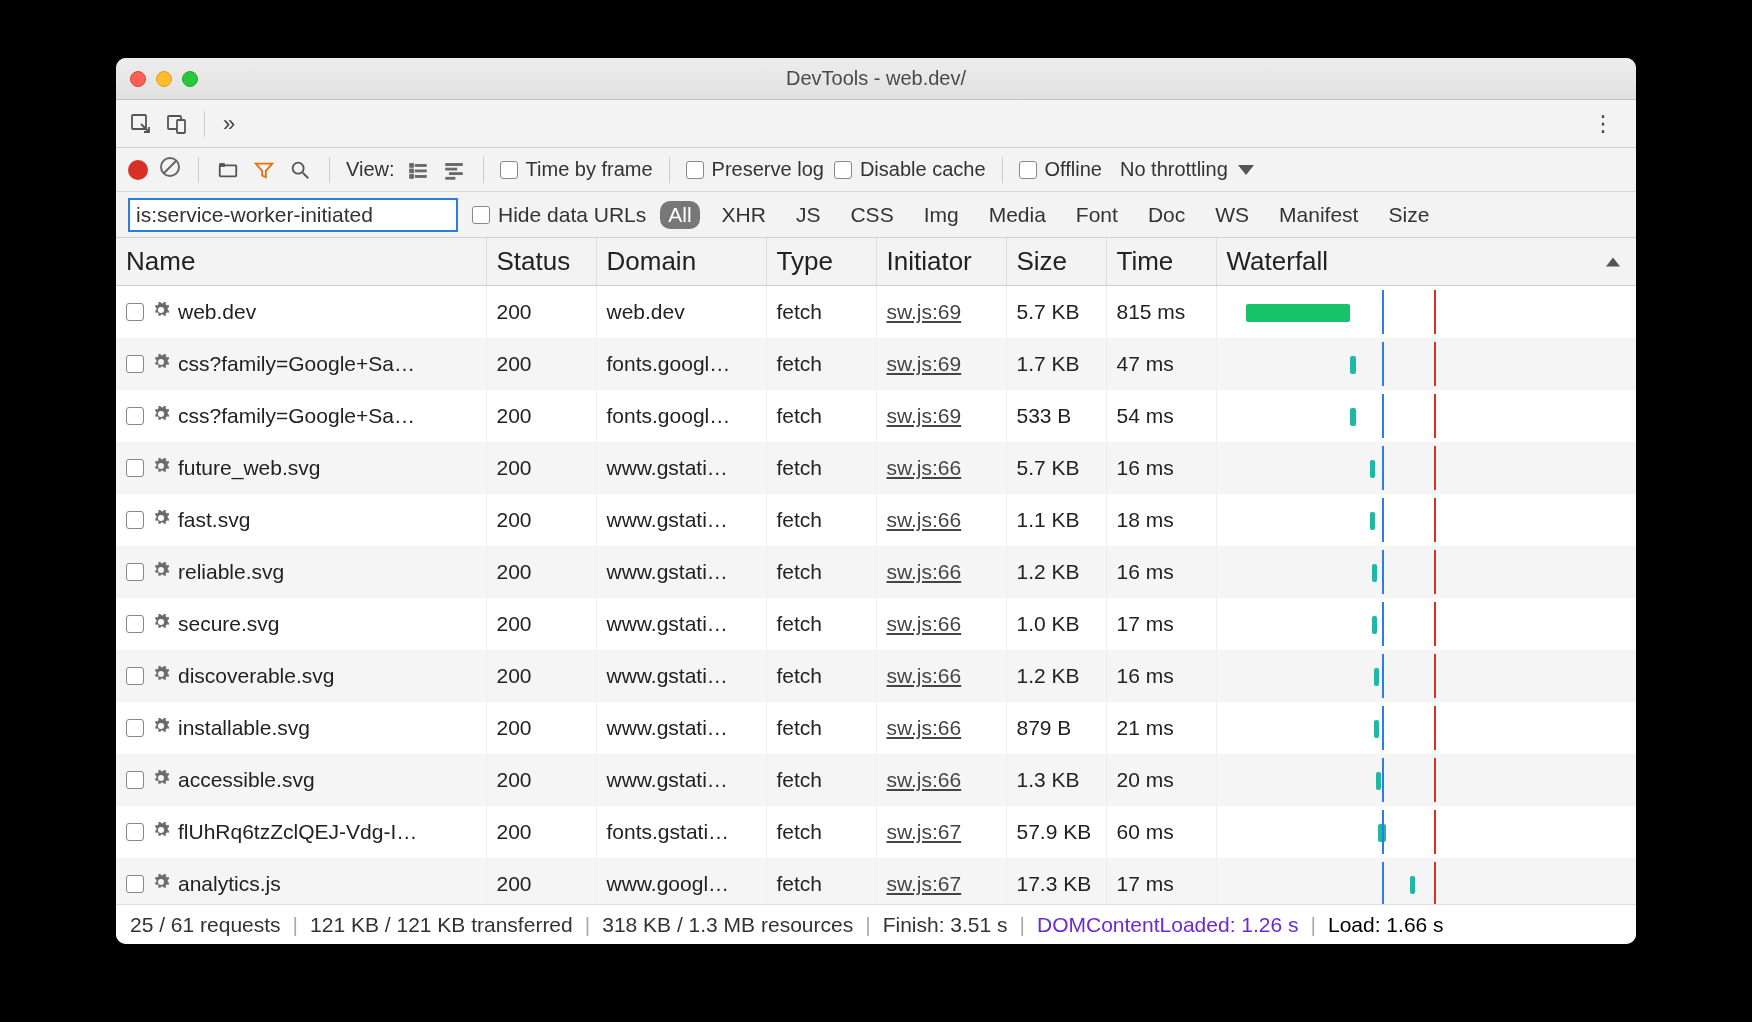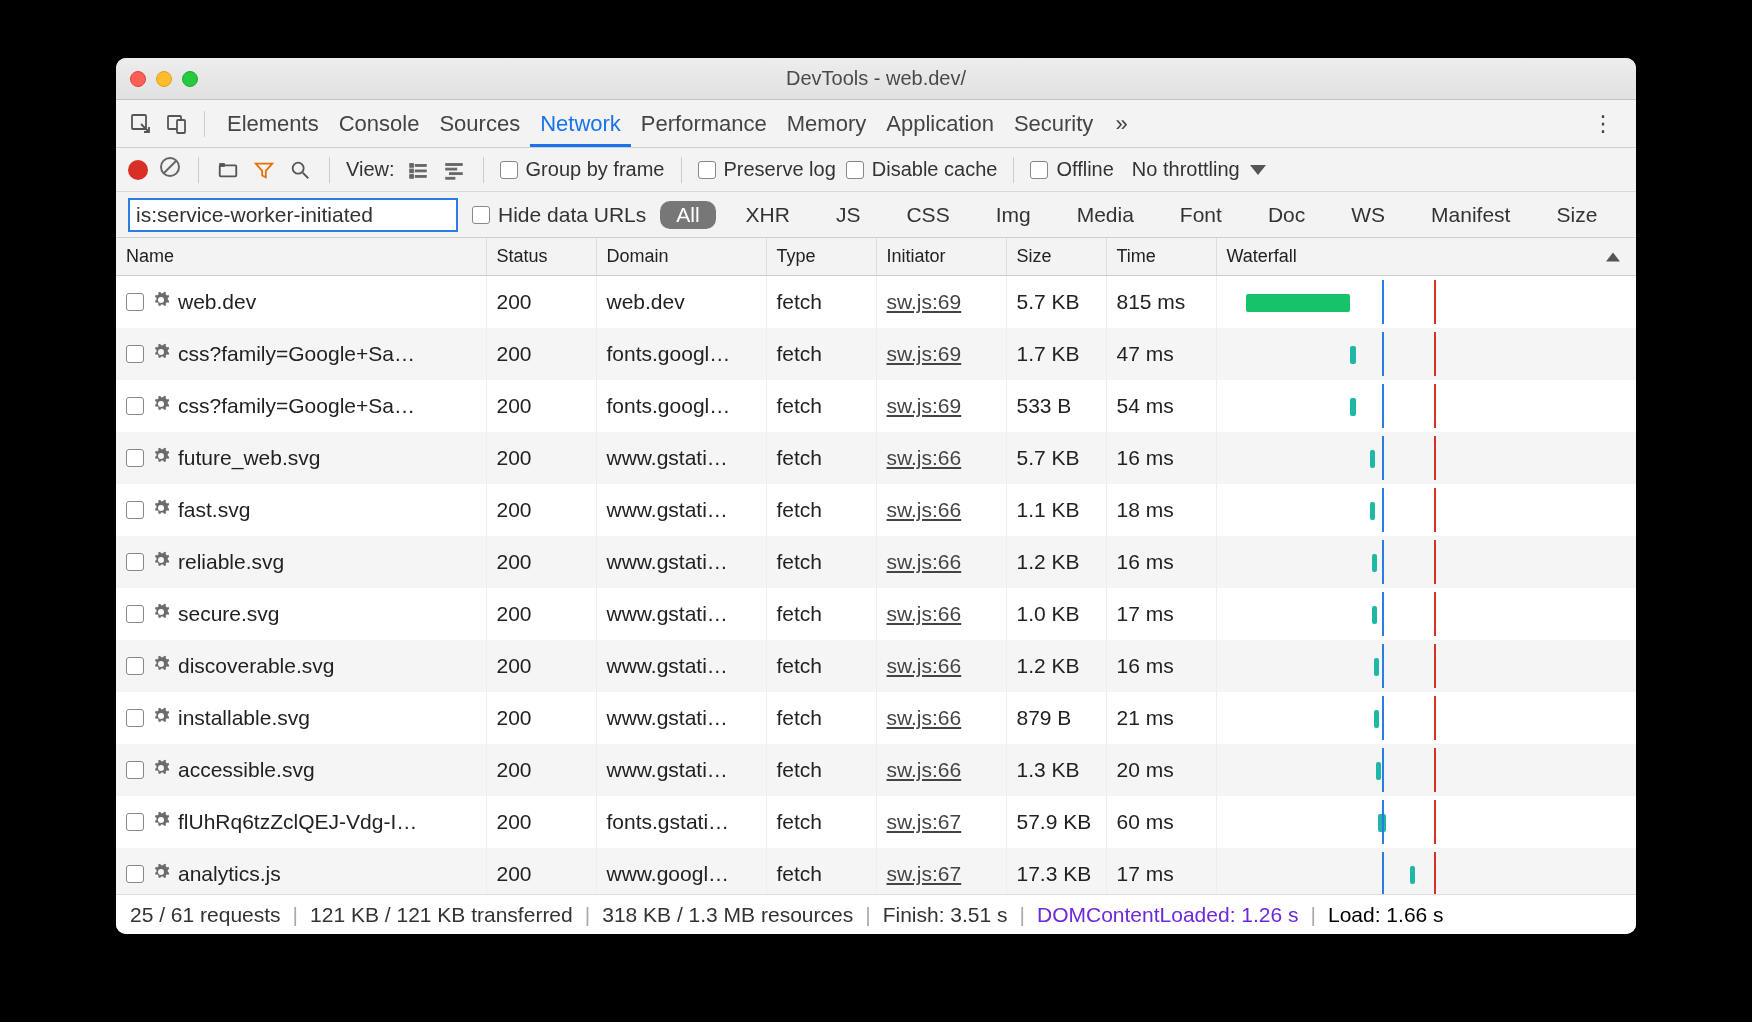--- a/index.html
+++ b/index.html
@@ -88,31 +88,31 @@
   }
   .filter-input {
     width:330px; height:34px;
     border:2px solid #2a7de1;
     background:#fff;
     padding:0 6px;
     font-size:21px;
     color:#333;
   }
   .filter-input.sel::selection{background:#b3d7ff;}
-  .pill { padding:2px 16px; border-radius:10px; }
+  .pill { padding:2px 8px; border-radius:10px; }
   .pill.active { background:#777; color:#fff; }
   
   .table-wrap { background:#fff; }
   table { width:100%; border-collapse:collapse; table-layout:fixed; }
   col.c-name{width:370px;} col.c-status{width:110px;} col.c-domain{width:170px;}
   col.c-type{width:110px;} col.c-init{width:130px;} col.c-size{width:100px;}
   col.c-time{width:110px;} col.c-wf{}
   thead th {
     background:#f3f3f3; border-bottom:1px solid #ccc; border-right:1px solid #ddd;
-    text-align:left; font-weight:400; font-size:18px; color:#222; padding:8px 10px;
+    text-align:left; font-weight:400; font-size:26px; color:#222; padding:8px 10px;
     position:relative; white-space:nowrap; overflow:hidden; text-overflow:ellipsis;
   }
   thead th:last-child { border-right:none; }
   thead .sort-tri { position:absolute; right:16px; top:50%; transform:translateY(-50%); width:0;height:0;border-left:7px solid transparent;border-right:7px solid transparent;border-bottom:9px solid #555;}
   tbody td {
     font-size:21px; color:#222; padding:6px 10px; border-right:1px solid #eee;
     white-space:nowrap; overflow:hidden; text-overflow:ellipsis; height:40px;
   }
   tbody tr:nth-child(odd){ background:#fff; }
   tbody tr:nth-child(even){ background:#f5f5f5; }
@@ -165,30 +165,20 @@
           <path d="M12 12 L20 20 M20 15 L20 20 L15 20"></path>
         </svg>
     </div>
     <div class="icon-btn">
       <svg viewBox="0 0 24 24">
           <rect x="3" y="4" width="13" height="13" rx="1"></rect>
           <rect x="12" y="8" width="8" height="13" rx="1" fill="#f3f3f3"></rect>
         </svg>
     </div>
     <div class="vr"></div>
-    <div id="tabs-host" style="display: flex;">
-        <div class="tab">Elements</div>
-        <div class="tab">Console</div>
-        <div class="tab">Sources</div>
-        <div class="tab active">Network</div>
-        <div class="tab">Performance</div>
-        <div class="tab">Memory</div>
-        <div class="tab">Application</div>
-        <div class="tab">Security</div>
-      </div>
     <div class="more-tabs">»</div>
     <div class="kebab">⋮</div>
   </div>
 
   <div class="toolbar1">
     <div class="record-dot"></div>
     <div class="circ-slash">
       <svg viewBox="0 0 24 24">
           <circle cx="12" cy="12" r="9"></circle>
           <line x1="6" y1="18" x2="18" y2="6"></line>
@@ -228,21 +218,21 @@
       <svg viewBox="0 0 24 24">
           <rect x="3" y="5" width="18" height="2"></rect>
           <rect x="3" y="10" width="12" height="2"></rect>
           <rect x="7" y="15" width="14" height="2"></rect>
           <rect x="3" y="20" width="10" height="2"></rect>
         </svg>
     </div>
     <div class="vr"></div>
     <label class="lbl">
         <span class="chk"></span>
-        <span>Group by frame</span>
+        <span>Time by frame</span>
       </label>
     <div class="vr"></div>
     <label class="lbl">
         <span class="chk"></span>
         <span>Preserve log</span>
       </label>
     <label class="lbl">
         <span class="chk"></span>
         <span>Disable cache</span>
       </label>

